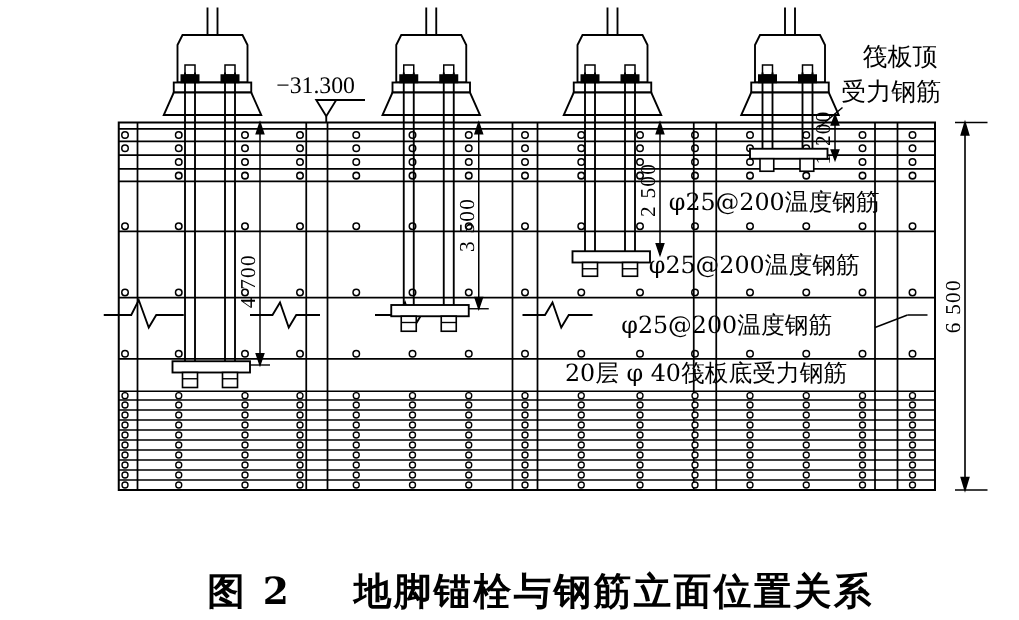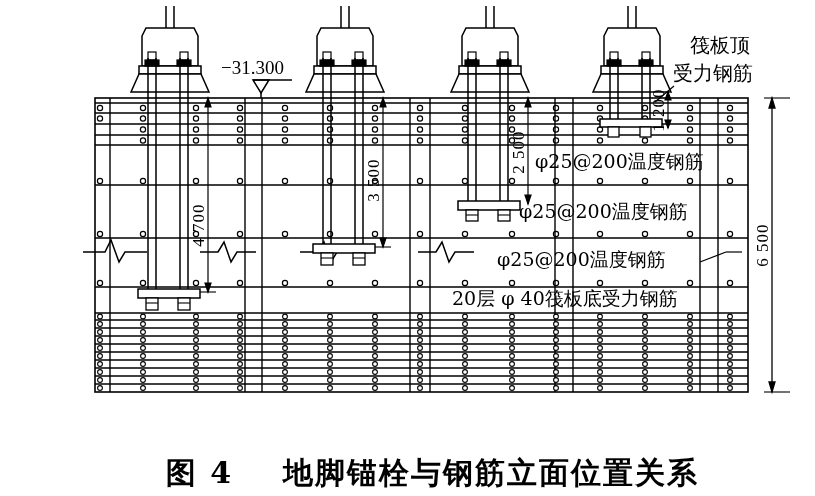--- a/index.html
+++ b/index.html
@@ -642,16 +642,16 @@
         <line x1="764" y1="392" x2="790" y2="392" stroke-width="1.1"></line>
         <path d="M 772 98 l -3 10 l 6 0 z"></path>
         <path d="M 772 392 l -3 -10 l 6 0 z"></path>
       </g>
       <text class="dim-text" transform="translate(768,245) rotate(-90)" text-anchor="middle">6 500</text>
     </g>
 
   </svg>
 
   <div class="fig-caption">
-    <span>图 4</span><span>&nbsp;&nbsp;&nbsp;&nbsp;</span><span>地脚锚栓与钢筋立面位置关系</span>
+    <span>图 2</span><span>&nbsp;&nbsp;&nbsp;&nbsp;</span><span>地脚锚栓与钢筋立面位置关系</span>
   </div>
 
 </div>
 
 </body></html>

